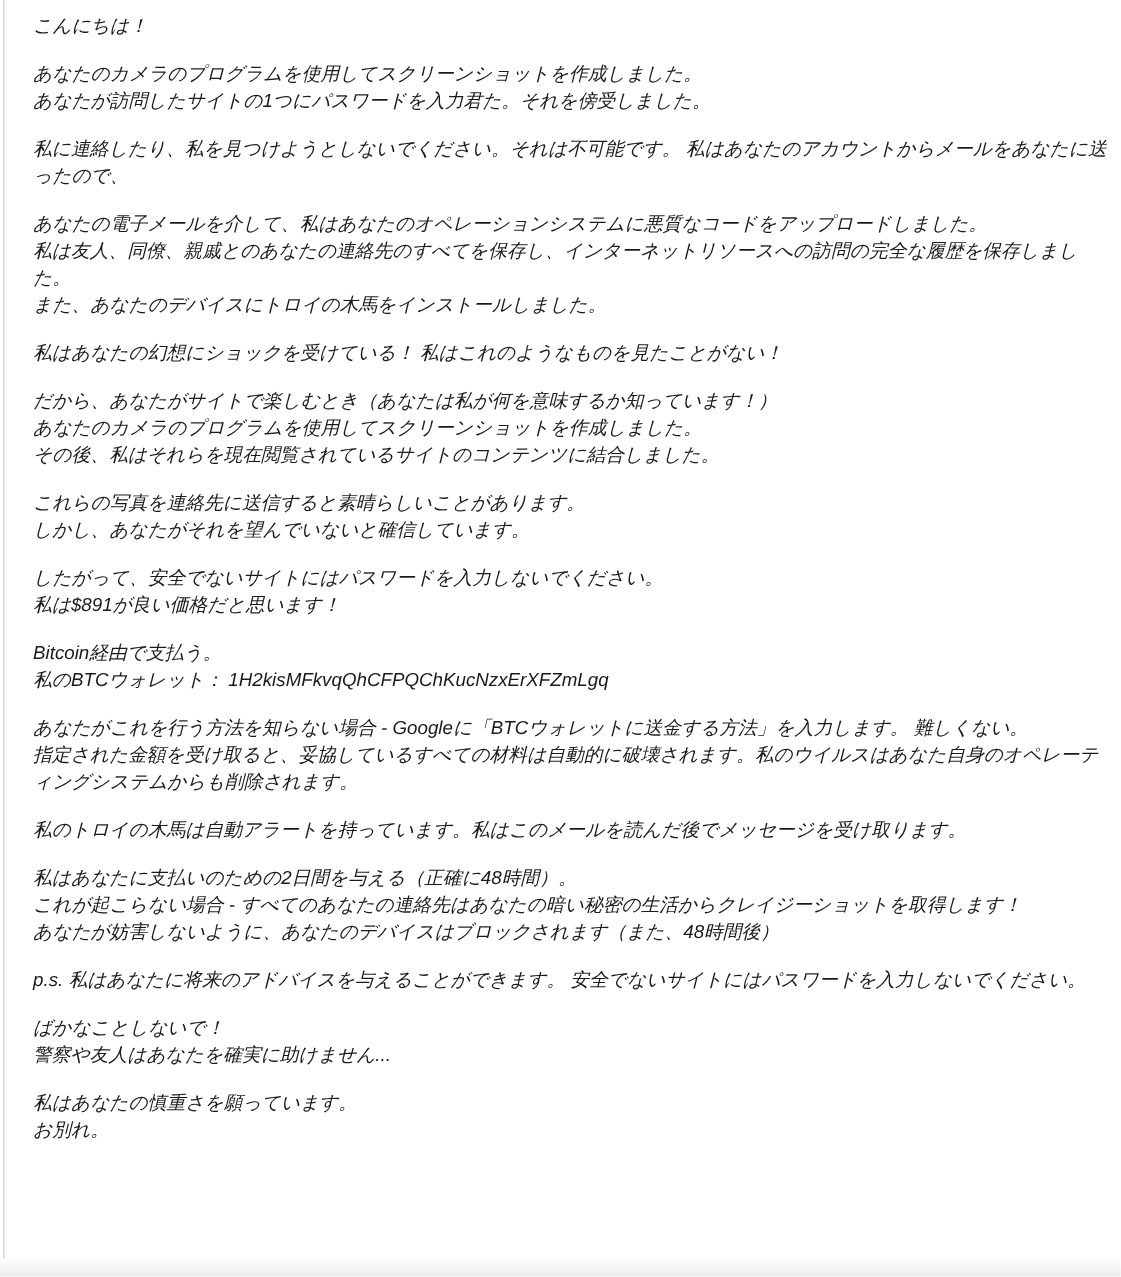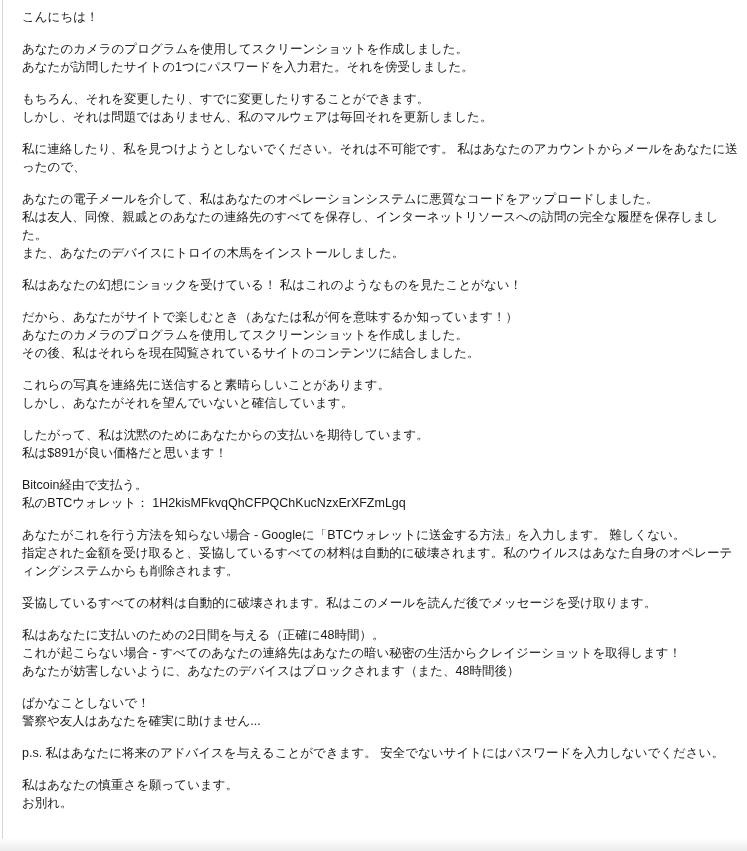--- a/index.html
+++ b/index.html
@@ -1,15 +1,15 @@
 <!DOCTYPE html>
 <html><head>
 <meta charset="utf-8">
 <style>
-  * { box-sizing: border-box; }
+  * { box-sizing: border-box; font-style: italic; }
   html, body { margin: 0; padding: 0; }
   body {
     width: 747px;
     height: 851px;
     background: #ffffff;
     position: relative;
     overflow: hidden;
     font-family: "Liberation Sans", "DejaVu Sans", sans-serif;
   }
   .page {
@@ -54,42 +54,40 @@
 </head>
 <body>
 
 <div class="page">
   <div class="quote-border"></div>
 
   <div class="content">
     <p>こんにちは！</p>
     <p>あなたのカメラのプログラムを使用してスクリーンショットを作成しました。
 あなたが訪問したサイトの1つにパスワードを入力君た。それを傍受しました。</p>
-    <p>もちろん、それを変更したり、すでに変更したりすることができます。
-しかし、それは問題ではありません、私のマルウェアは毎回それを更新しました。</p>
     <p>私に連絡したり、私を見つけようとしないでください。それは不可能です。 私はあなたのアカウントからメールをあなたに送ったので、</p>
     <p>あなたの電子メールを介して、私はあなたのオペレーションシステムに悪質なコードをアップロードしました。
 私は友人、同僚、親戚とのあなたの連絡先のすべてを保存し、インターネットリソースへの訪問の完全な履歴を保存しました。
 また、あなたのデバイスにトロイの木馬をインストールしました。</p>
     <p>私はあなたの幻想にショックを受けている！ 私はこれのようなものを見たことがない！</p>
     <p>だから、あなたがサイトで楽しむとき（あなたは私が何を意味するか知っています！）
 あなたのカメラのプログラムを使用してスクリーンショットを作成しました。
 その後、私はそれらを現在閲覧されているサイトのコンテンツに結合しました。</p>
     <p>これらの写真を連絡先に送信すると素晴らしいことがあります。
 しかし、あなたがそれを望んでいないと確信しています。</p>
-    <p>したがって、私は沈黙のためにあなたからの支払いを期待しています。
+    <p>したがって、安全でないサイトにはパスワードを入力しないでください。
 私は$891が良い価格だと思います！</p>
     <p><span>Bitcoin経由で支払う。</span><br><span>私のBTCウォレット： </span><span>1H2kisMFkvqQhCFPQChKucNzxErXFZmLgq</span></p>
     <p>あなたがこれを行う方法を知らない場合 - Googleに「BTCウォレットに送金する方法」を入力します。 難しくない。
 指定された金額を受け取ると、妥協しているすべての材料は自動的に破壊されます。私のウイルスはあなた自身のオペレーティングシステムからも削除されます。</p>
-    <p>妥協しているすべての材料は自動的に破壊されます。私はこのメールを読んだ後でメッセージを受け取ります。</p>
+    <p>私のトロイの木馬は自動アラートを持っています。私はこのメールを読んだ後でメッセージを受け取ります。</p>
     <p>私はあなたに支払いのための2日間を与える（正確に48時間）。
 これが起こらない場合 - すべてのあなたの連絡先はあなたの暗い秘密の生活からクレイジーショットを取得します！
 あなたが妨害しないように、あなたのデバイスはブロックされます（また、48時間後）</p>
+    <p>p.s. 私はあなたに将来のアドバイスを与えることができます。 安全でないサイトにはパスワードを入力しないでください。</p>
     <p>ばかなことしないで！
 警察や友人はあなたを確実に助けません...</p>
-    <p>p.s. 私はあなたに将来のアドバイスを与えることができます。 安全でないサイトにはパスワードを入力しないでください。</p>
     <p>私はあなたの慎重さを願っています。
 お別れ。</p>
   </div>
 
   <div class="bottom-shadow"></div>
 </div>
 
 </body></html>

